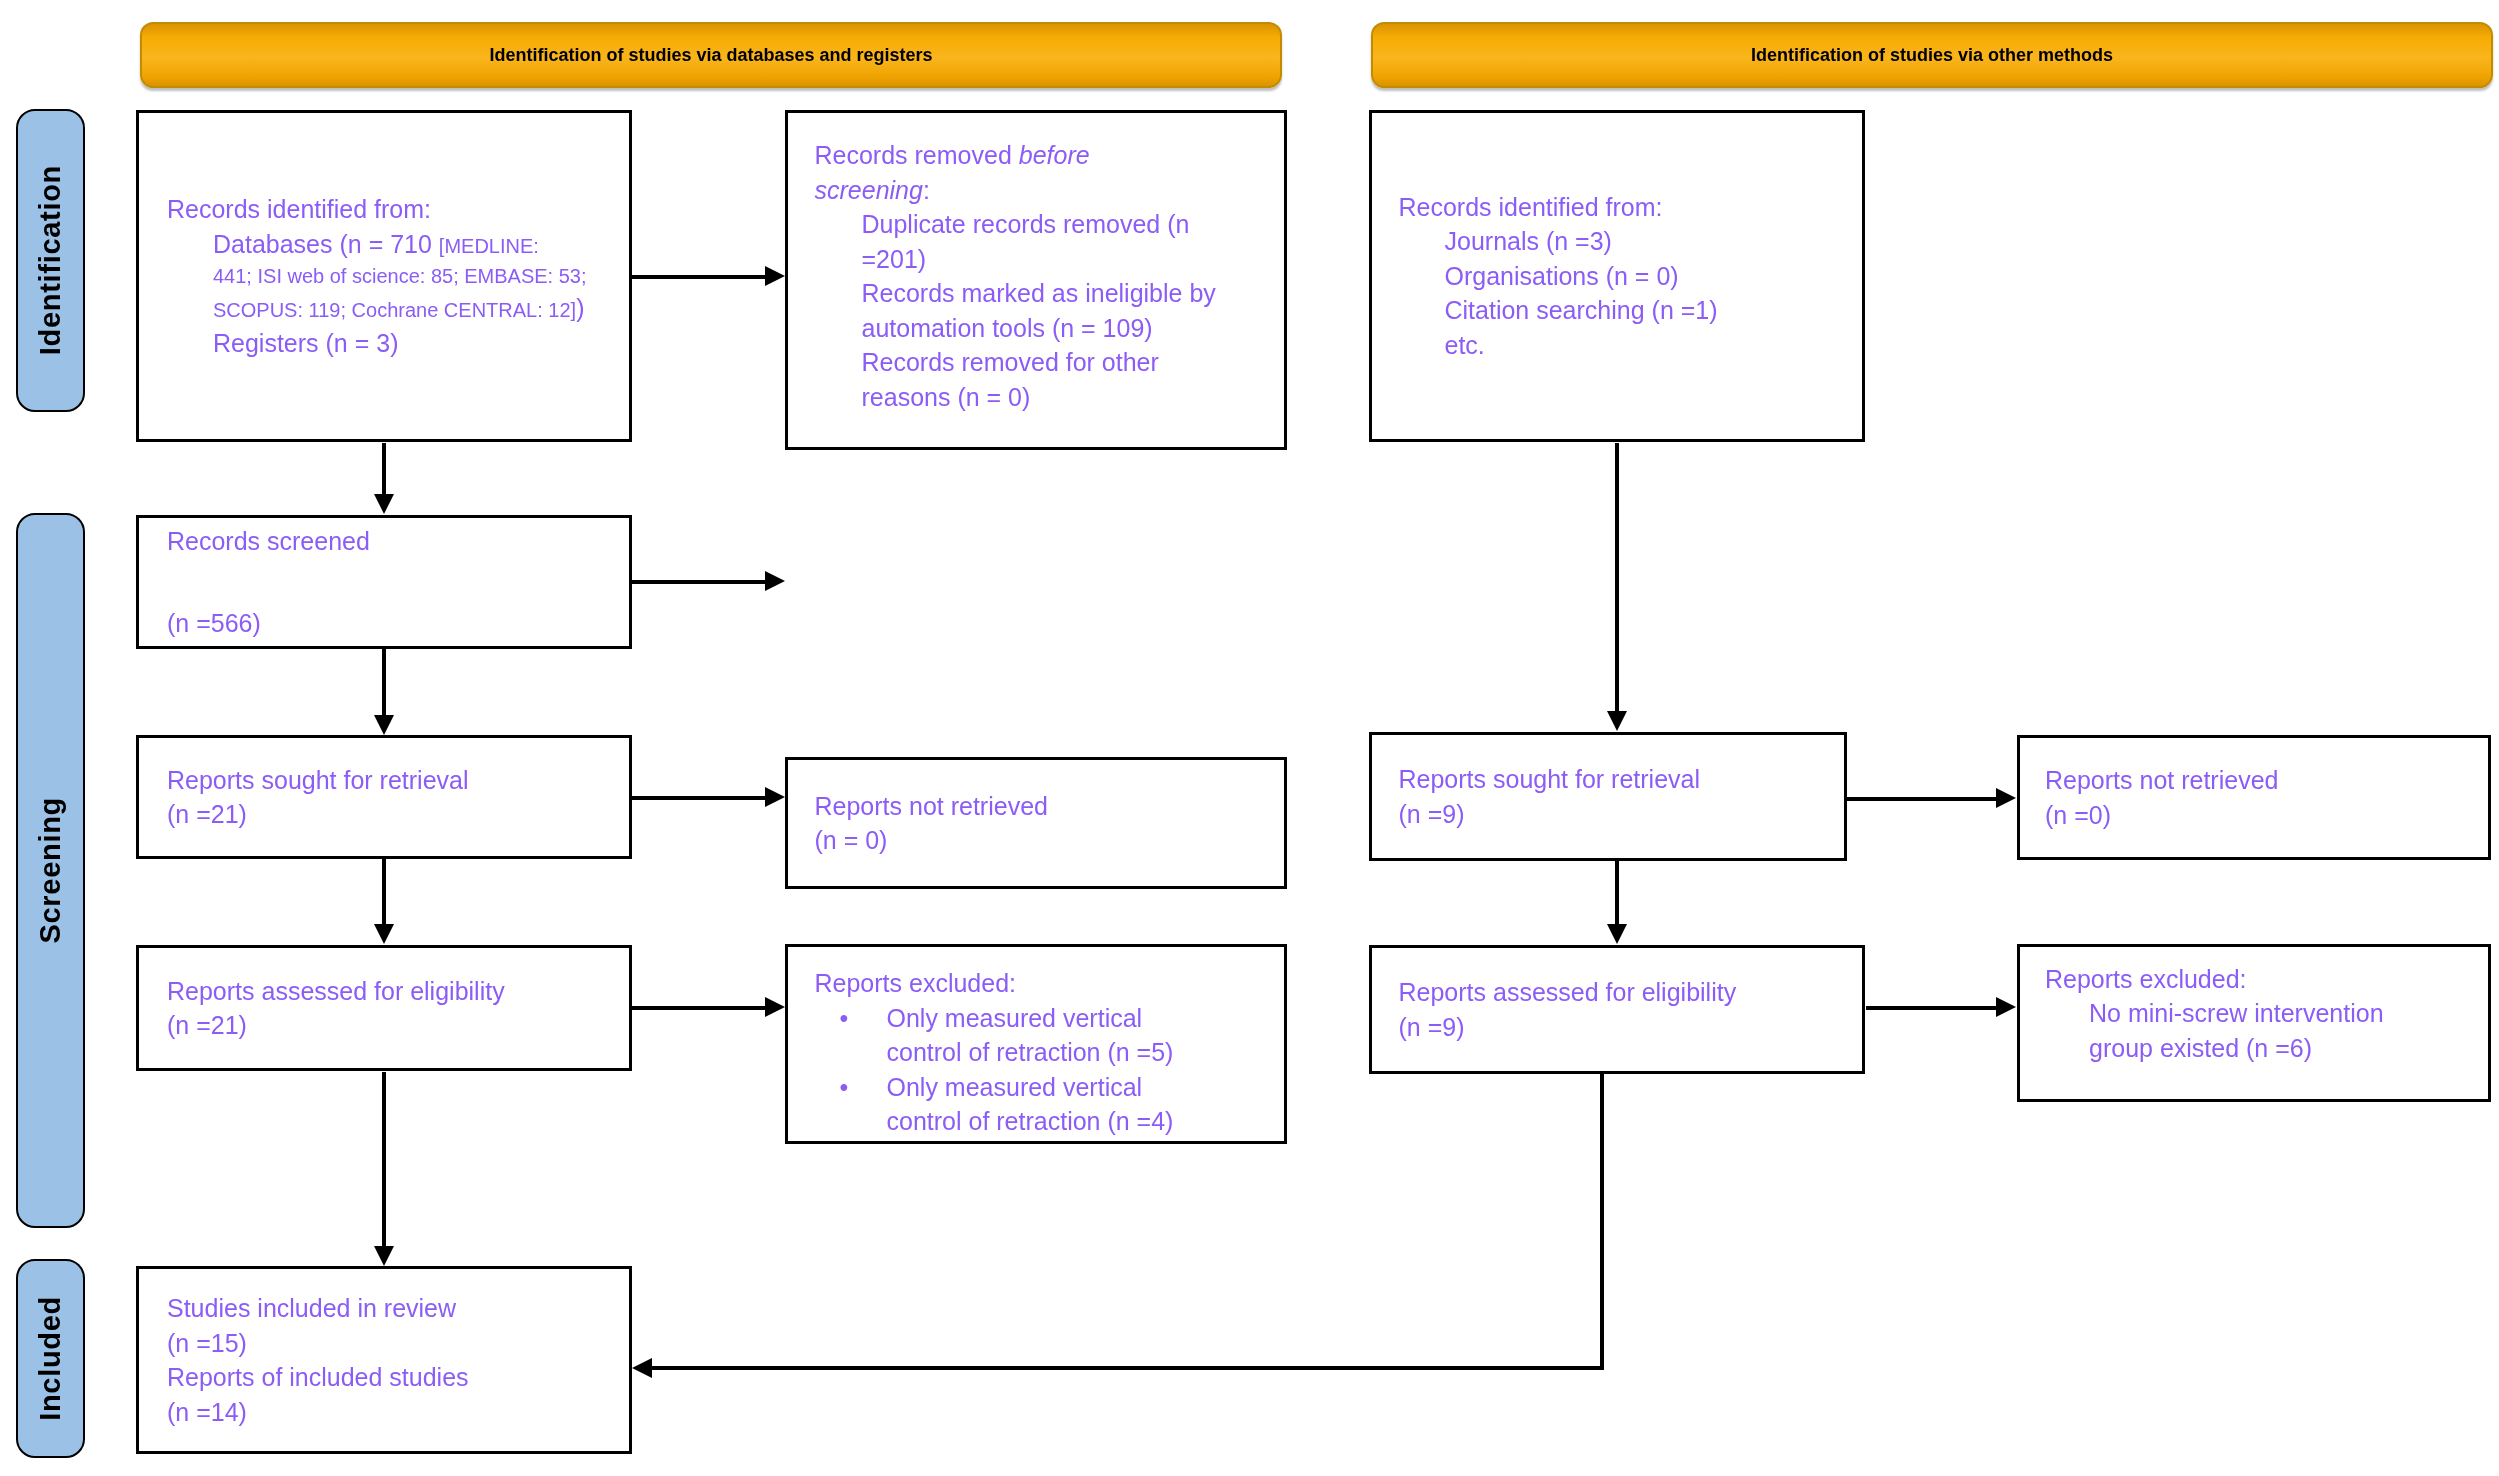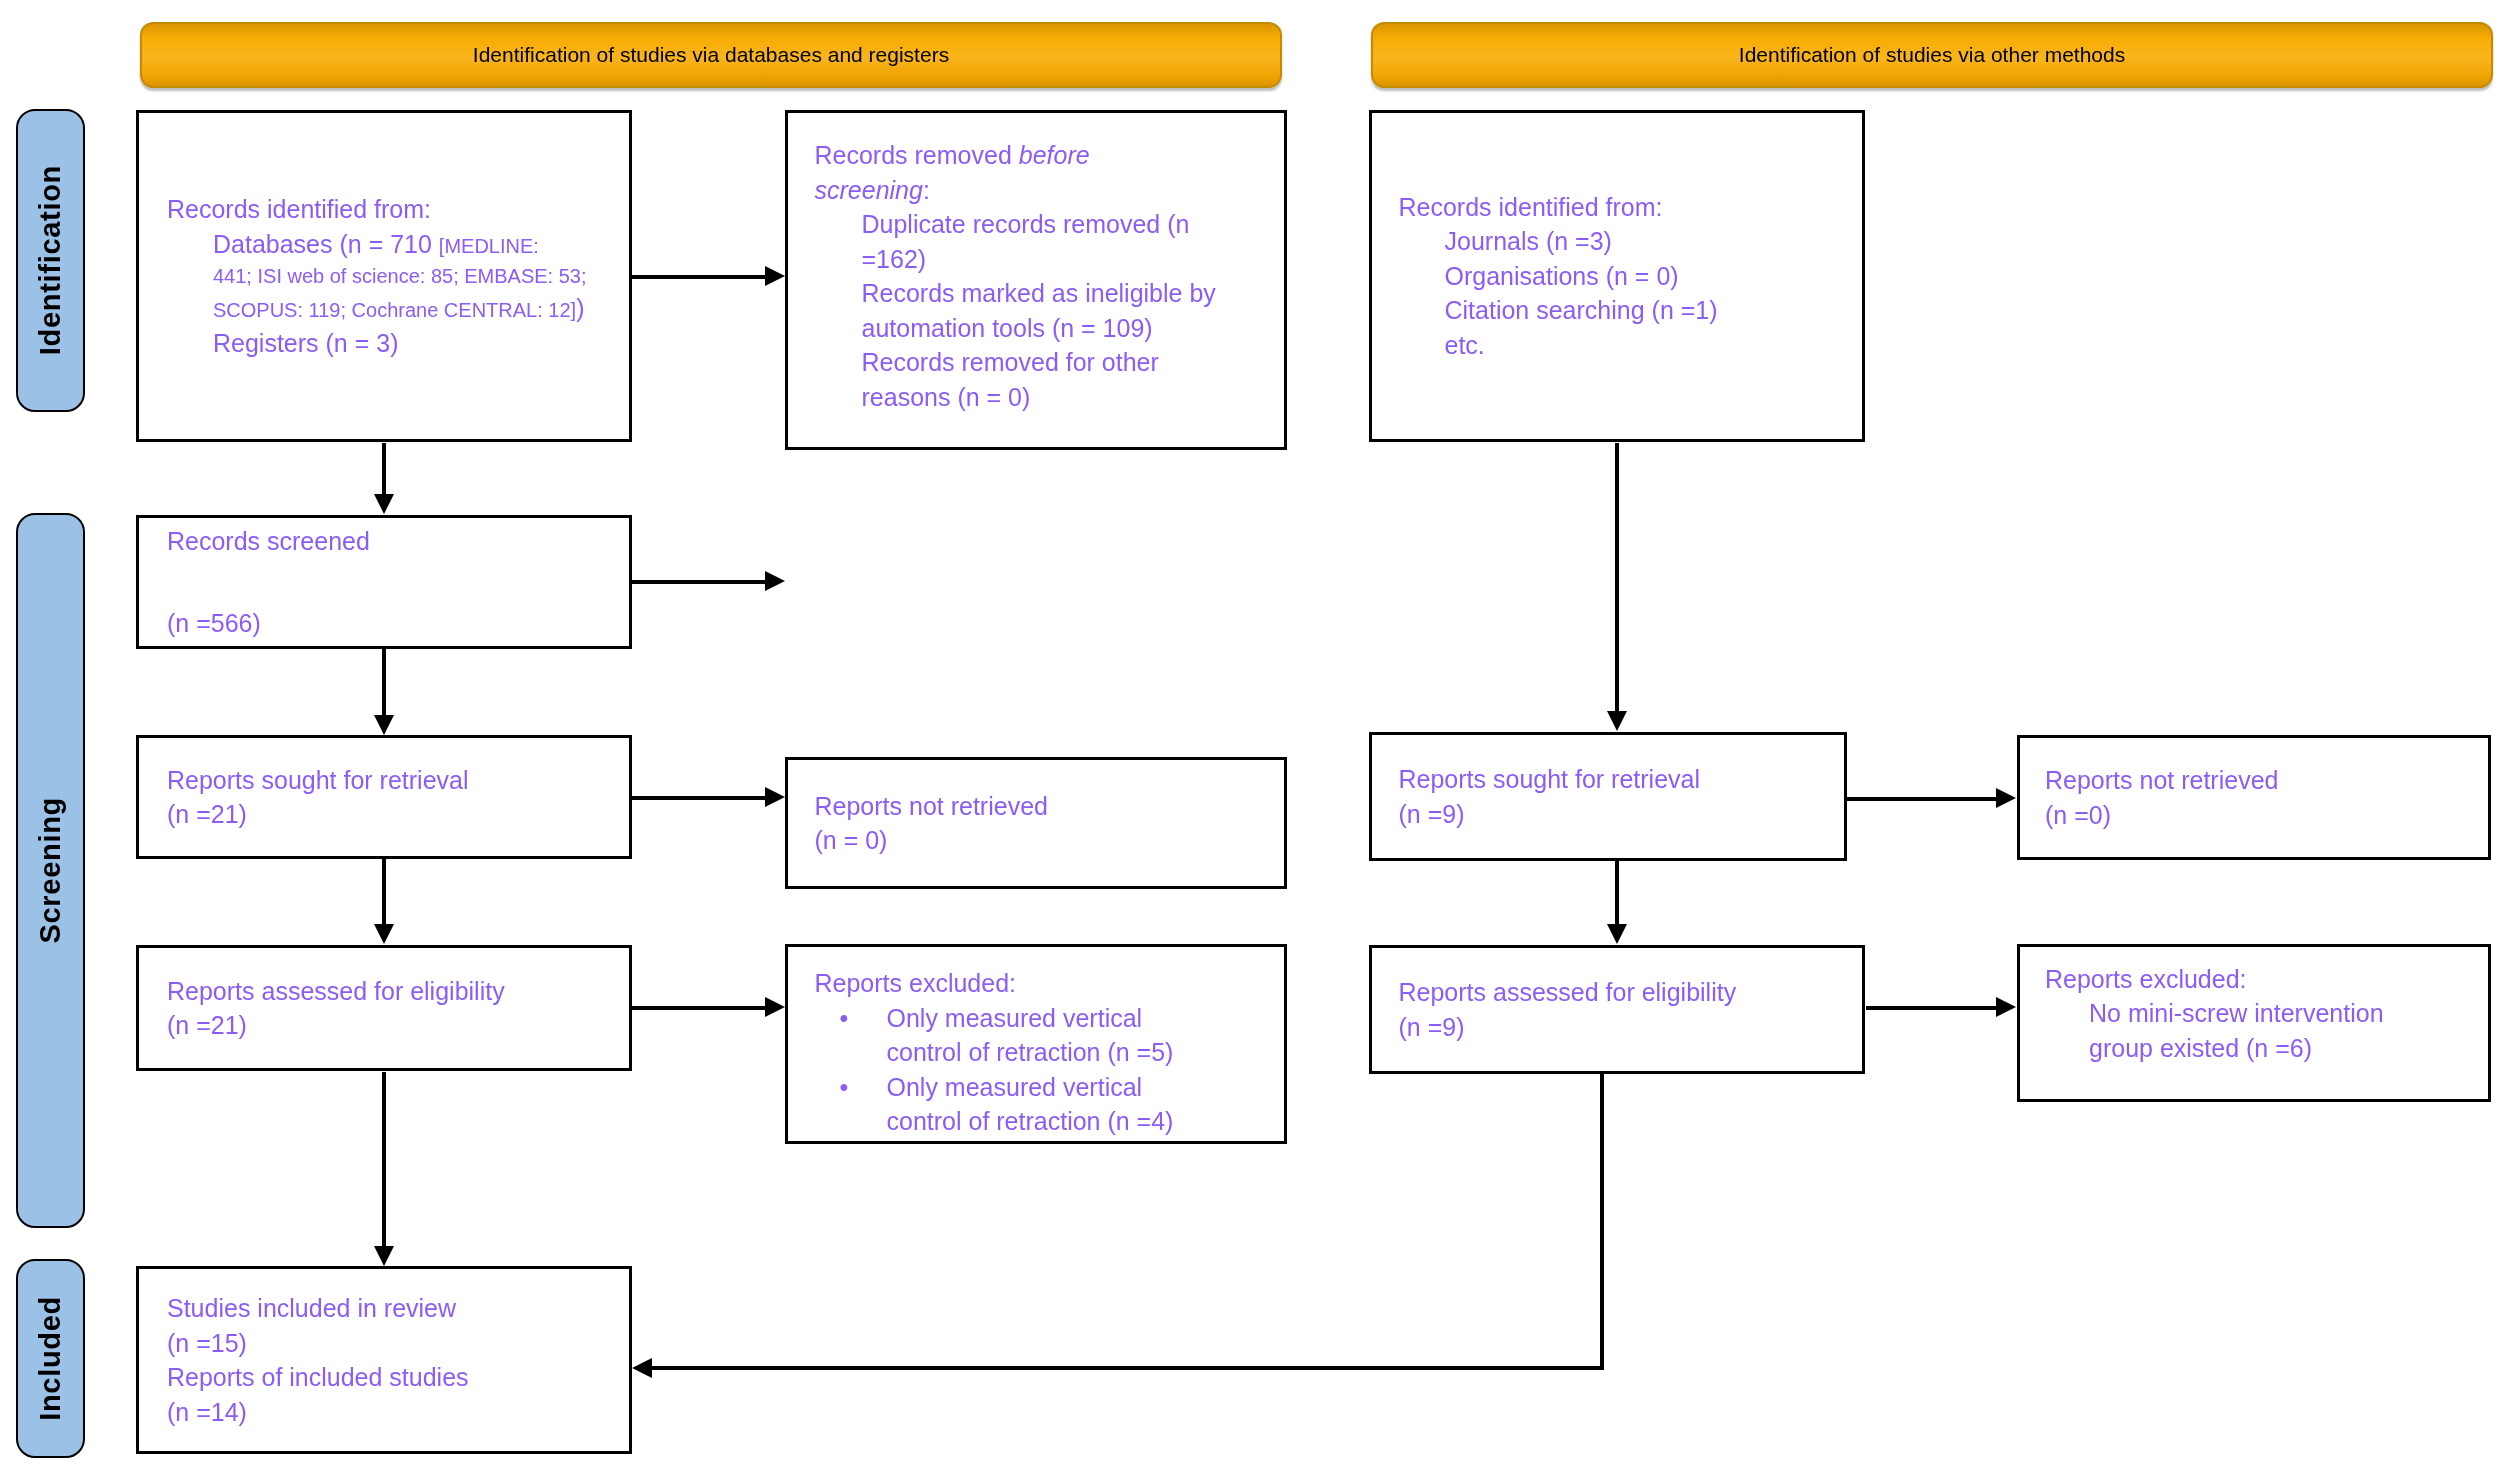--- a/index.html
+++ b/index.html
@@ -6,21 +6,21 @@
   #canvas{
     position:relative;width:2500px;height:1477px;background:#ffffff;
     font-family:"Liberation Sans","DejaVu Sans",sans-serif;color:#000;
   }
   
   .banner{
     position:absolute;top:22px;height:62px;border-radius:13.2px;
     background:linear-gradient(180deg,#d99400 0%,#f7ac04 22%,#f9b51c 55%,#efa301 85%,#d99400 100%);
     border:2.2px solid #c38b00;
     display:flex;align-items:center;justify-content:center;
-    font-weight:normal;font-size:21px;color:#000;
+    font-weight:bold;font-size:18px;color:#000;
     box-shadow:0 2.2px 2.2px rgba(0,0,0,0.25);
   }
   
   .stage{
     position:absolute;left:16px;width:69px;background:#9BC2E6;
     border:2.9px solid #000;border-radius:19px;
     display:flex;align-items:center;justify-content:center;box-sizing:border-box;
   }
   .stage .vtext{
     writing-mode:vertical-rl;transform:rotate(180deg);
@@ -83,21 +83,21 @@
     <div class="indent">Registers (n = 3)</div>
   </div>
 
   <div class="box" style="left:785px;top:110px;width:502px;height:340px;padding:25px 17.6px 0 26.5px;">
     <div>
       <span>Records removed </span><span class="italic">before</span>
     </div>
     <div>
       <span class="italic">screening</span><span>:</span>
     </div>
-    <div class="sub-item">Duplicate records removed (n =162)</div>
+    <div class="sub-item">Duplicate records removed (n =201)</div>
     <div class="sub-item">Records marked as ineligible by automation tools (n = 109)</div>
     <div class="sub-item">Records removed for other reasons (n = 0)</div>
   </div>
 
   <div class="box vcenter" style="left:136px;top:515px;width:496px;height:134px;padding:0 14.7px 0 28px;gap:48px;">
     <div>Records screened</div>
     <div>(n =566)</div>
   </div>
 
 

